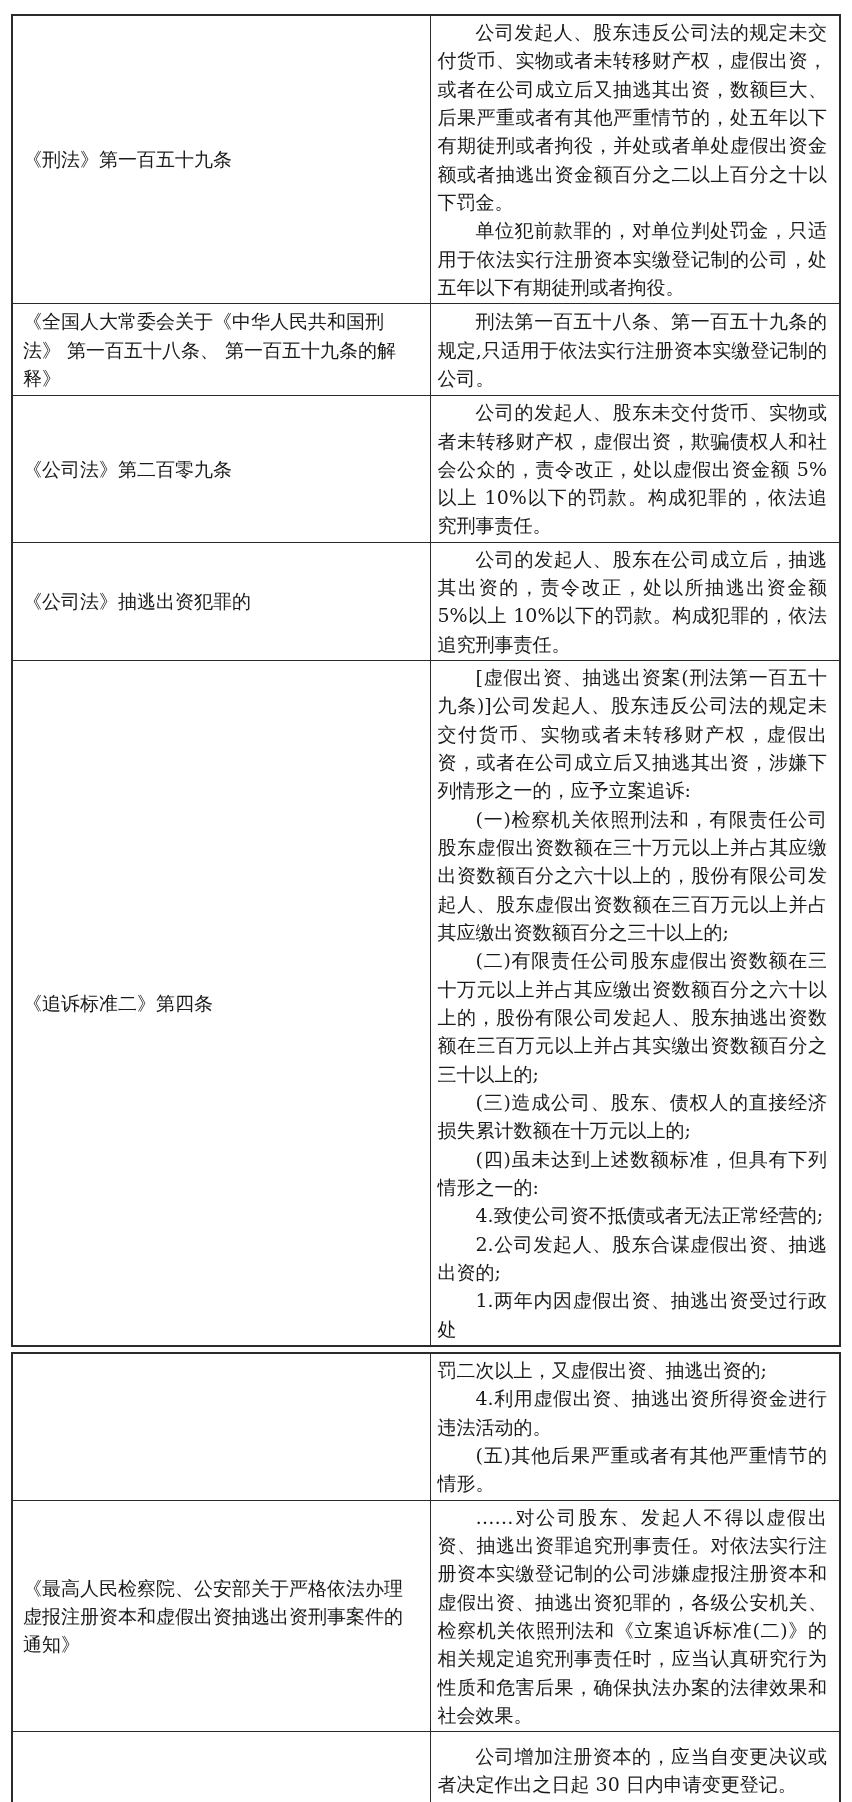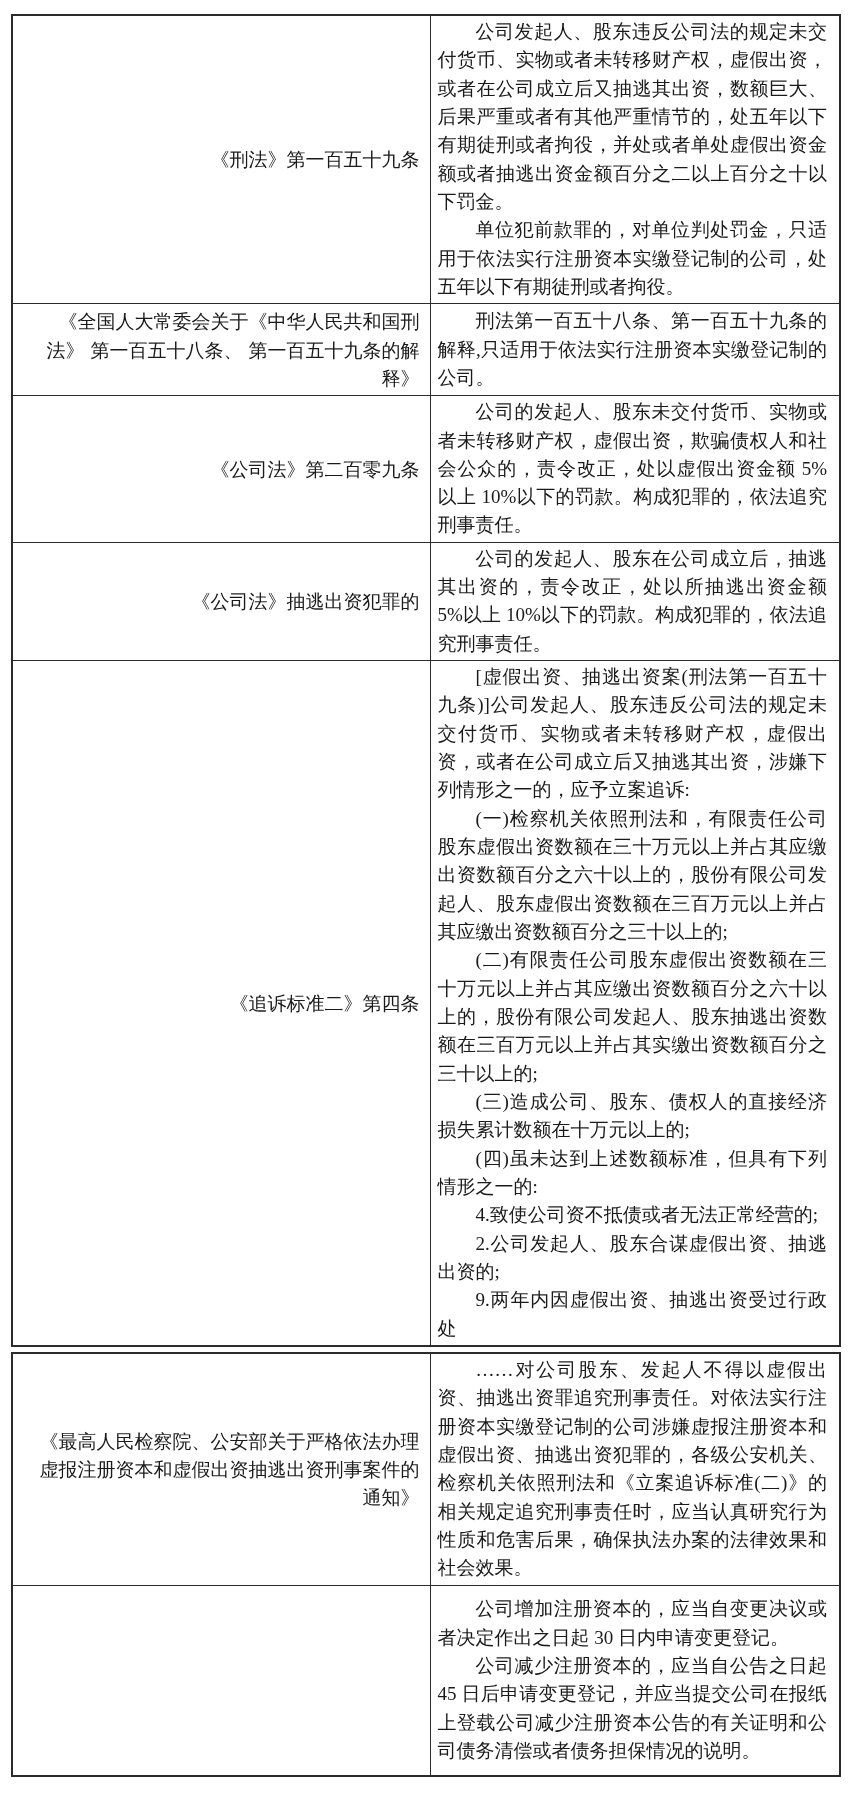--- a/index.html
+++ b/index.html
@@ -30,25 +30,24 @@
     box-sizing: border-box;
   }
   td.cell-left {
     width: 418px;
     text-align: center;
     padding: 3px 10px;
   }
   .law-name {
     font-size: 19px;
     line-height: 28.3px;
-    text-align: right;
+    text-align: left;
   }
   td.cell-right {
     padding: 2px 12px 2px 7px;
-    font-family: Liberation Serif, serif;
   }
   p.para {
     margin: 0;
     font-size: 19px;
     line-height: 28.33px;
     text-align: justify;
     text-indent: 2em;
     word-break: break-all;
   }
   p.para.no-indent {
@@ -72,21 +71,21 @@
             <td class="cell-right">
               <p class="para">公司发起人、股东违反公司法的规定未交付货币、实物或者未转移财产权，虚假出资，或者在公司成立后又抽逃其出资，数额巨大、后果严重或者有其他严重情节的，处五年以下有期徒刑或者拘役，并处或者单处虚假出资金额或者抽逃出资金额百分之二以上百分之十以下罚金。</p>
               <p class="para">单位犯前款罪的，对单位判处罚金，只适用于依法实行注册资本实缴登记制的公司，处五年以下有期徒刑或者拘役。</p>
             </td>
           </tr>
           <tr style="height: 84px; margin-top: 24px;">
             <td class="cell-left">
               <div class="law-name">《全国人大常委会关于《中华人民共和国刑法》 第一百五十八条、 第一百五十九条的解释》</div>
             </td>
             <td class="cell-right">
-              <p class="para">刑法第一百五十八条、第一百五十九条的解释,只适用于依法实行注册资本实缴登记制的公司。</p>
+              <p class="para">刑法第一百五十八条、第一百五十九条的规定,只适用于依法实行注册资本实缴登记制的公司。</p>
             </td>
           </tr>
           <tr style="height: 129px;">
             <td class="cell-left">
               <div class="law-name">《公司法》第二百零九条</div>
             </td>
             <td class="cell-right">
               <p class="para">公司的发起人、股东未交付货币、实物或者未转移财产权，虚假出资，欺骗债权人和社会公众的，责令改正，处以虚假出资金额 5%以上 10%以下的罚款。构成犯罪的，依法追究刑事责任。</p>
             </td>
           </tr>
@@ -103,28 +102,38 @@
               <div class="law-name">《追诉标准二》第四条</div>
             </td>
             <td class="cell-right">
               <p class="para">[虚假出资、抽逃出资案(刑法第一百五十九条)]公司发起人、股东违反公司法的规定未交付货币、实物或者未转移财产权，虚假出资，或者在公司成立后又抽逃其出资，涉嫌下列情形之一的，应予立案追诉:</p>
               <p class="para">(一)检察机关依照刑法和，有限责任公司股东虚假出资数额在三十万元以上并占其应缴出资数额百分之六十以上的，股份有限公司发起人、股东虚假出资数额在三百万元以上并占其应缴出资数额百分之三十以上的;</p>
               <p class="para">(二)有限责任公司股东虚假出资数额在三十万元以上并占其应缴出资数额百分之六十以上的，股份有限公司发起人、股东抽逃出资数额在三百万元以上并占其实缴出资数额百分之三十以上的;</p>
               <p class="para">(三)造成公司、股东、债权人的直接经济损失累计数额在十万元以上的;</p>
               <p class="para">(四)虽未达到上述数额标准，但具有下列情形之一的:</p>
               <p class="para">4.致使公司资不抵债或者无法正常经营的;</p>
               <p class="para">2.公司发起人、股东合谋虚假出资、抽逃出资的;</p>
-              <p class="para">9.两年内因虚假出资、抽逃出资受过行政处</p>
+              <p class="para">1.两年内因虚假出资、抽逃出资受过行政处</p>
             </td>
           </tr>
         </tbody>
       </table>
       <div class="table-gap"></div>
       <table class="law-table">
         <tbody>
+          <tr style="height: 144px;">
+            <td class="cell-left">
+              <div class="law-name"></div>
+            </td>
+            <td class="cell-right">
+              <p class="para no-indent">罚二次以上，又虚假出资、抽逃出资的;</p>
+              <p class="para">4.利用虚假出资、抽逃出资所得资金进行违法活动的。</p>
+              <p class="para">(五)其他后果严重或者有其他严重情节的情形。</p>
+            </td>
+          </tr>
           <tr style="height: 200px;">
             <td class="cell-left">
               <div class="law-name">《最高人民检察院、公安部关于严格依法办理虚报注册资本和虚假出资抽逃出资刑事案件的通知》</div>
             </td>
             <td class="cell-right">
               <p class="para">……对公司股东、发起人不得以虚假出资、抽逃出资罪追究刑事责任。对依法实行注册资本实缴登记制的公司涉嫌虚报注册资本和虚假出资、抽逃出资犯罪的，各级公安机关、检察机关依照刑法和《立案追诉标准(二)》的相关规定追究刑事责任时，应当认真研究行为性质和危害后果，确保执法办案的法律效果和社会效果。</p>
             </td>
           </tr>
           <tr style="height: 191px;">
             <td class="cell-left"></td>

